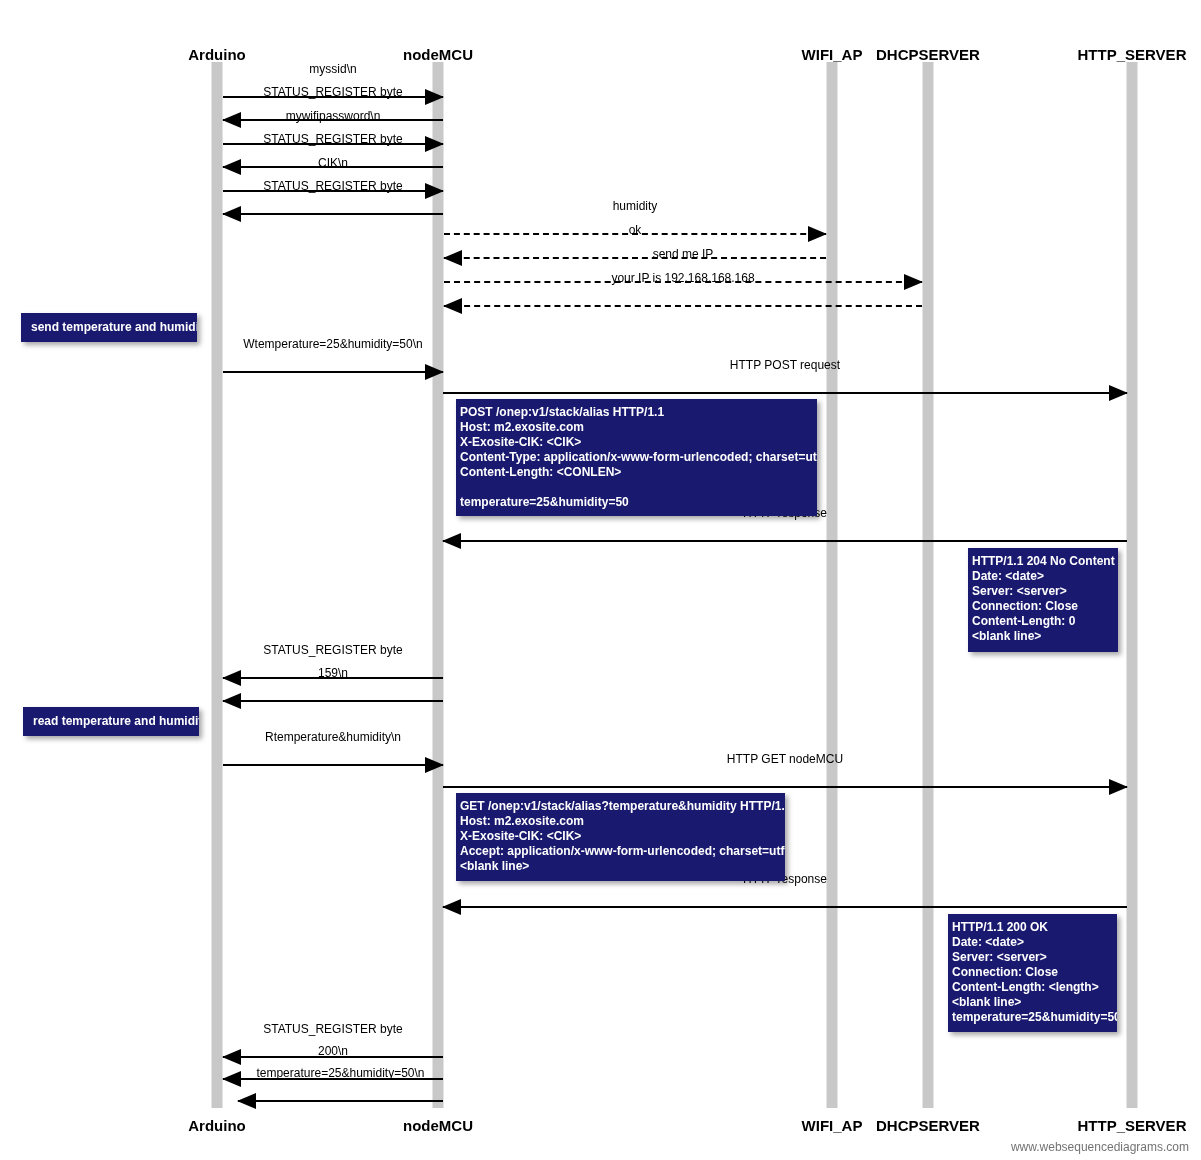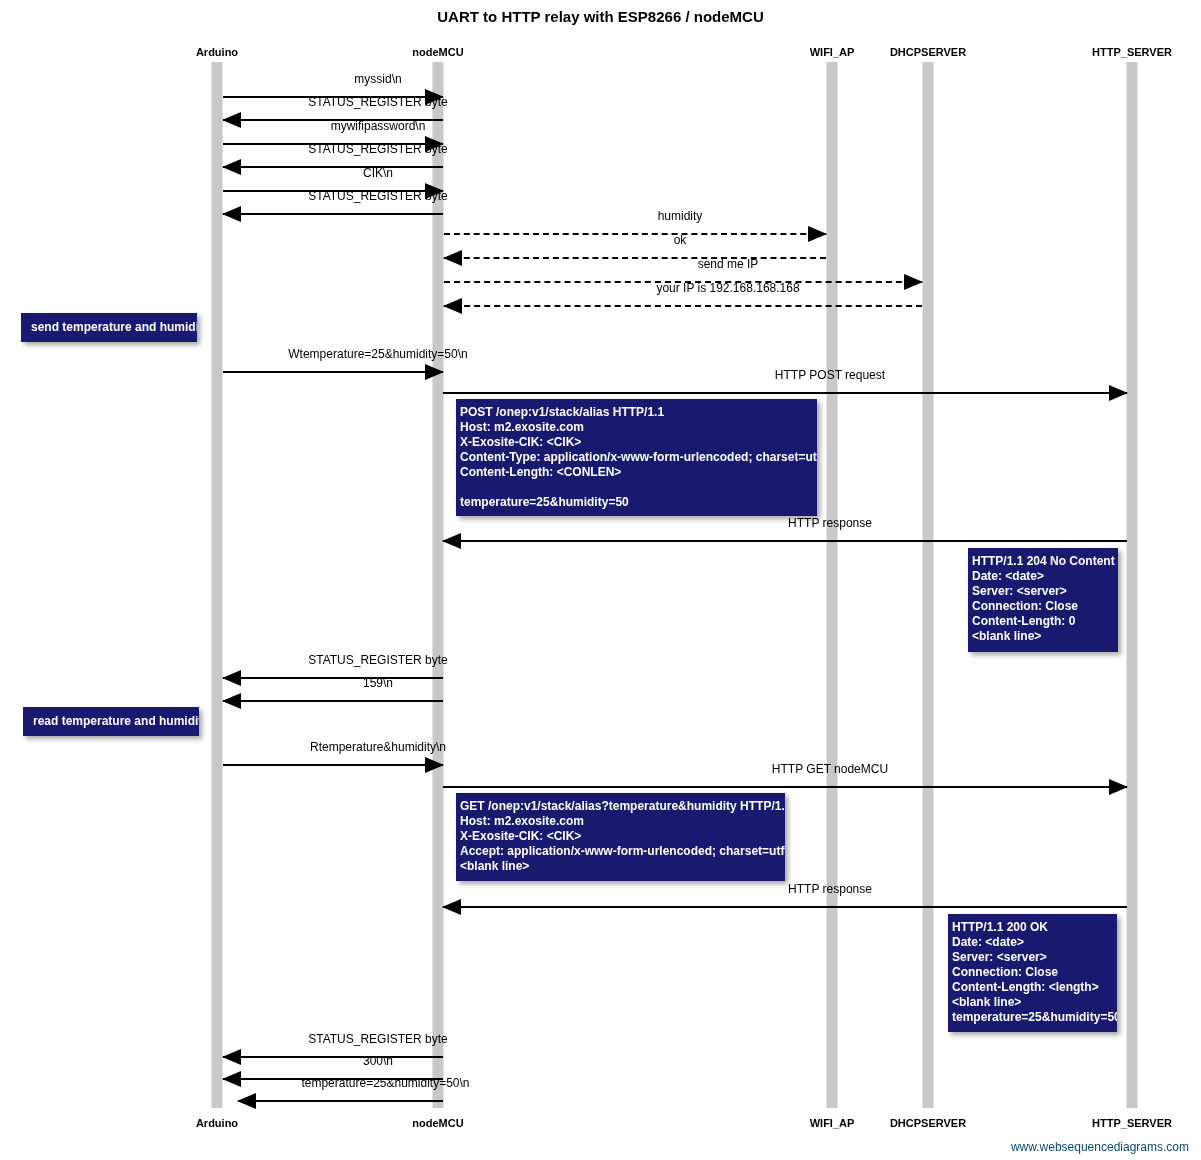--- a/index.html
+++ b/index.html
@@ -17,21 +17,21 @@
   .diagram-title{
     position:absolute;left:0;top:8px;width:1201px;
     text-align:center;
     font-size:15px;font-weight:bold;
     letter-spacing:0px;
   }
 
   
   .actor-label{
     position:absolute;
-    font-size:11px;font-weight:bold;
+    font-size:15px;font-weight:bold;
     text-align:center;
     transform:translateX(-50%);
     white-space:nowrap;
   }
   .lifeline{
     position:absolute;
     width:11px;
     background:#c8c8c8;
     transform:translateX(-50%);
   }
@@ -40,27 +40,26 @@
   .msg{position:absolute;height:0;}
   .msg .line{
     position:absolute;left:0;top:0;width:100%;
     border-top:2px solid #000;
   }
   .msg.dashed .line{
     border-top:2px dashed #000;
   }
   .msg .label{
     position:absolute;
-    bottom:10px;
+    bottom:20px;
     width:100%;
     text-align:center;
     font-size:12px;
     white-space:nowrap;
     line-height:13px;
-    margin-left:45px;
   }
   
   .msg .head{
     position:absolute;
     top:-7px;
     width:0;height:0;
   }
   .msg.to-right .head{
     right:-1px;
     border-top:8px solid transparent;
@@ -94,29 +93,28 @@
   .note.small{
     text-align:left;
     padding:7px 10px 8px 10px;
     line-height:15px;
   }
 
   .footer{
     position:absolute;
     right:12px;bottom:6px;
     font-size:12px;
-    color:#0c4a6e;
+    color:#737373;
   }
 </style>
 </head>
 <body>
 
 <div id="canvas">
 
-  <div class="diagram-title">UART to HTTP relay with ESP8266 / nodeMCU</div>
 
   <div id="lifelines">
       <div class="lifeline" style="left: 217px; top: 62px; height: 1046px; background: rgb(200, 200, 200);"></div>
       <div class="lifeline" style="left: 438px; top: 62px; height: 1046px; background: rgb(200, 200, 200);"></div>
       <div class="lifeline" style="left: 832px; top: 62px; height: 1046px; background: rgb(200, 200, 200);"></div>
       <div class="lifeline" style="left: 928px; top: 62px; height: 1046px; background: rgb(200, 200, 200);"></div>
       <div class="lifeline" style="left: 1132px; top: 62px; height: 1046px; background: rgb(200, 200, 200);"></div>
     </div>
   <div id="actor-labels-top">
       <div class="actor-label" style="left: 217px; top: 46px;">Arduino</div>
@@ -217,21 +215,21 @@
         <div class="label">HTTP response</div>
       </div>
       <div class="msg to-left" style="left: 223px; top: 1056px; width: 220px;">
         <div class="line"></div>
         <div class="head"></div>
         <div class="label">STATUS_REGISTER byte</div>
       </div>
       <div class="msg to-left" style="left: 223px; top: 1078px; width: 220px;">
         <div class="line"></div>
         <div class="head"></div>
-        <div class="label">300\n</div>
+        <div class="label">200\n</div>
       </div>
       <div class="msg to-left" style="left: 238px; top: 1100px; width: 205px;">
         <div class="line"></div>
         <div class="head"></div>
         <div class="label">temperature=25&amp;humidity=50\n</div>
       </div>
     </div>
   <div id="notes">
       <div class="note small" style="left: 21px; top: 313px; width: 176px; height: 29px; background: rgb(25, 25, 112); color: rgb(255, 255, 255);">send temperature and humidity</div>
       <div class="note" style="left: 456px; top: 399px; width: 361px; height: 117px; background: rgb(25, 25, 112); color: rgb(255, 255, 255);">POST /onep:v1/stack/alias HTTP/1.1

